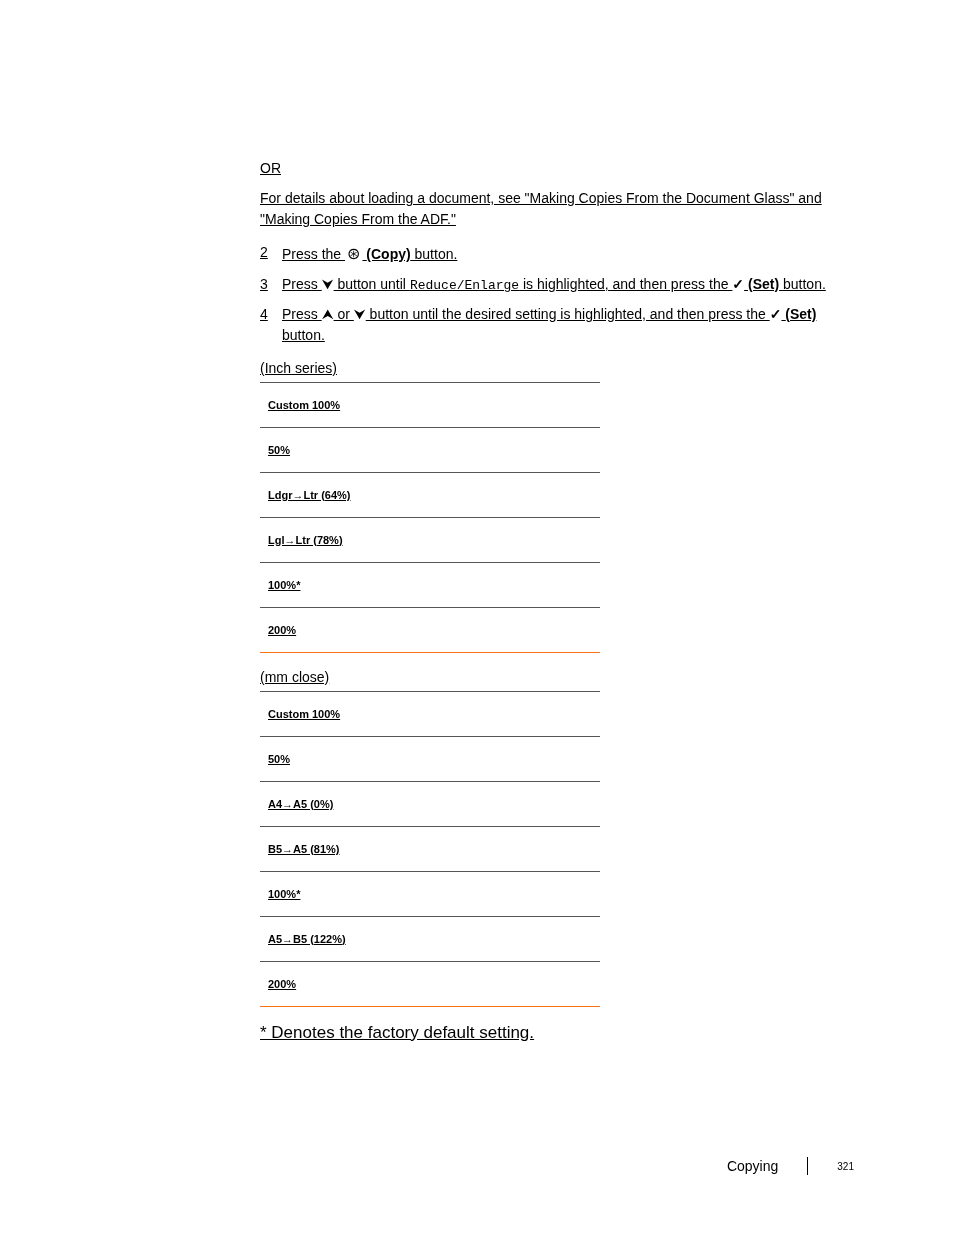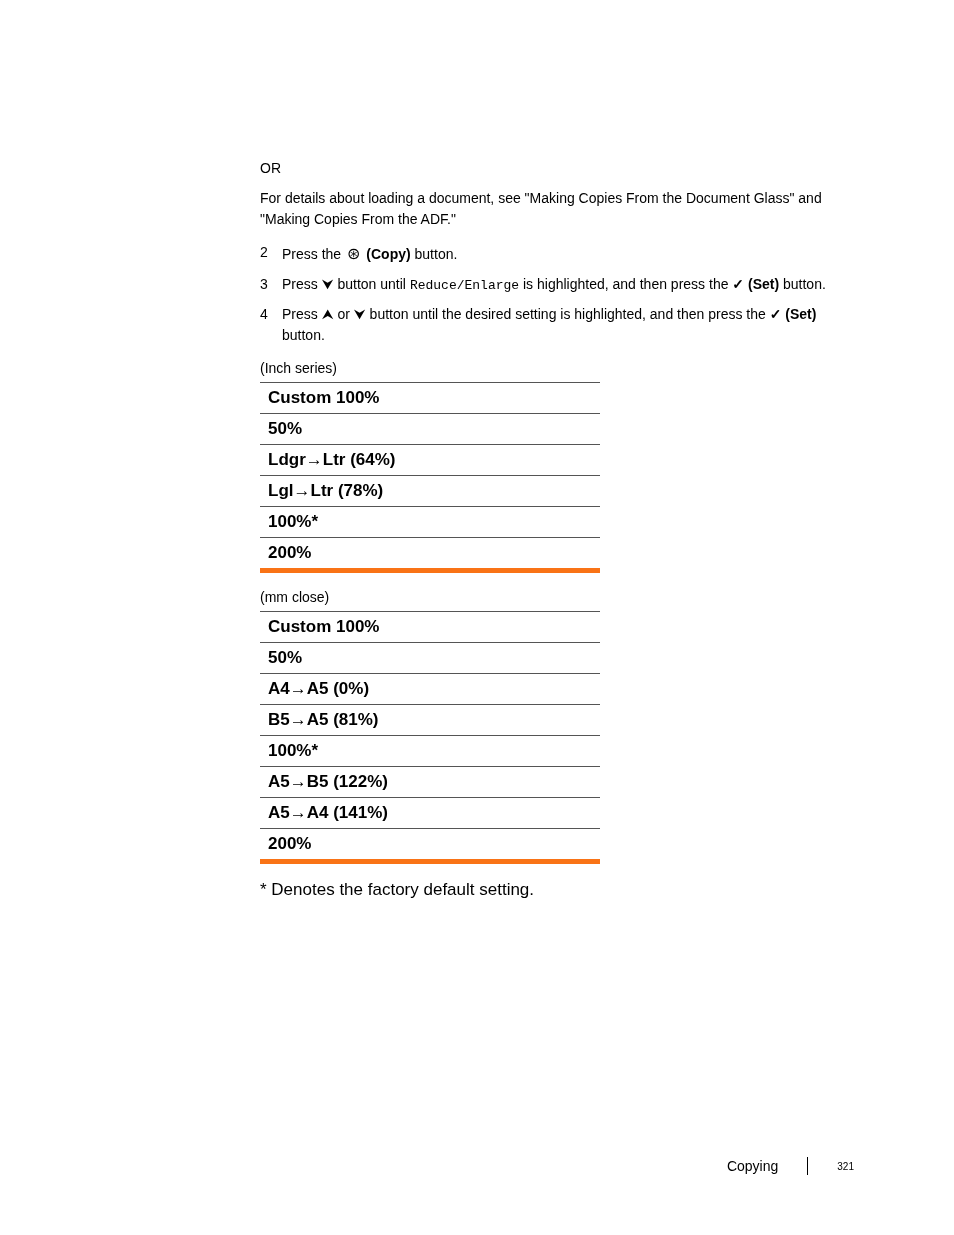--- a/index.html
+++ b/index.html
@@ -16,20 +16,21 @@
       width: 954px;
       min-height: 1235px;
       position: relative;
     }
 
     .page-container {
       width: 954px;
       min-height: 1235px;
       padding: 160px 100px 80px 220px;
       position: relative;
+      text-decoration: underline;
     }
 
     .content-area {
       width: 580px;
       margin-left: 40px;
     }
 
     .or-text {
       margin-bottom: 12px;
       font-size: 14px;
@@ -101,28 +102,28 @@
       margin-top: 10px;
     }
 
     .settings-table {
       width: 340px;
       border-collapse: collapse;
       margin-bottom: 16px;
     }
 
     .settings-table td {
-      padding: 5px 8px;
-      font-size: 17px;
+      padding: 16px 8px;
+      font-size: 11px;
       font-weight: bold;
       border-top: 1px solid #555;
     }
 
     .settings-table tr:last-child td {
-      border-bottom: 5px solid #f97316;
+      border-bottom: 1px solid #f97316;
     }
 
     .footnote {
       font-size: 17px;
       margin-top: 6px;
       margin-bottom: 20px;
     }
 
     .page-footer {
       position: absolute;
@@ -218,23 +219,20 @@
           <tr>
             <td>B5→A5 (81%)</td>
           </tr>
           <tr>
             <td>100%*</td>
           </tr>
           <tr>
             <td>A5→B5 (122%)</td>
           </tr>
           <tr>
-            <td>A5→A4 (141%)</td>
-          </tr>
-          <tr>
             <td>200%</td>
           </tr>
         </tbody>
     </table>
 
     <p class="footnote">* Denotes the factory default setting.</p>
 
   </div>
 
   <div class="page-footer">

